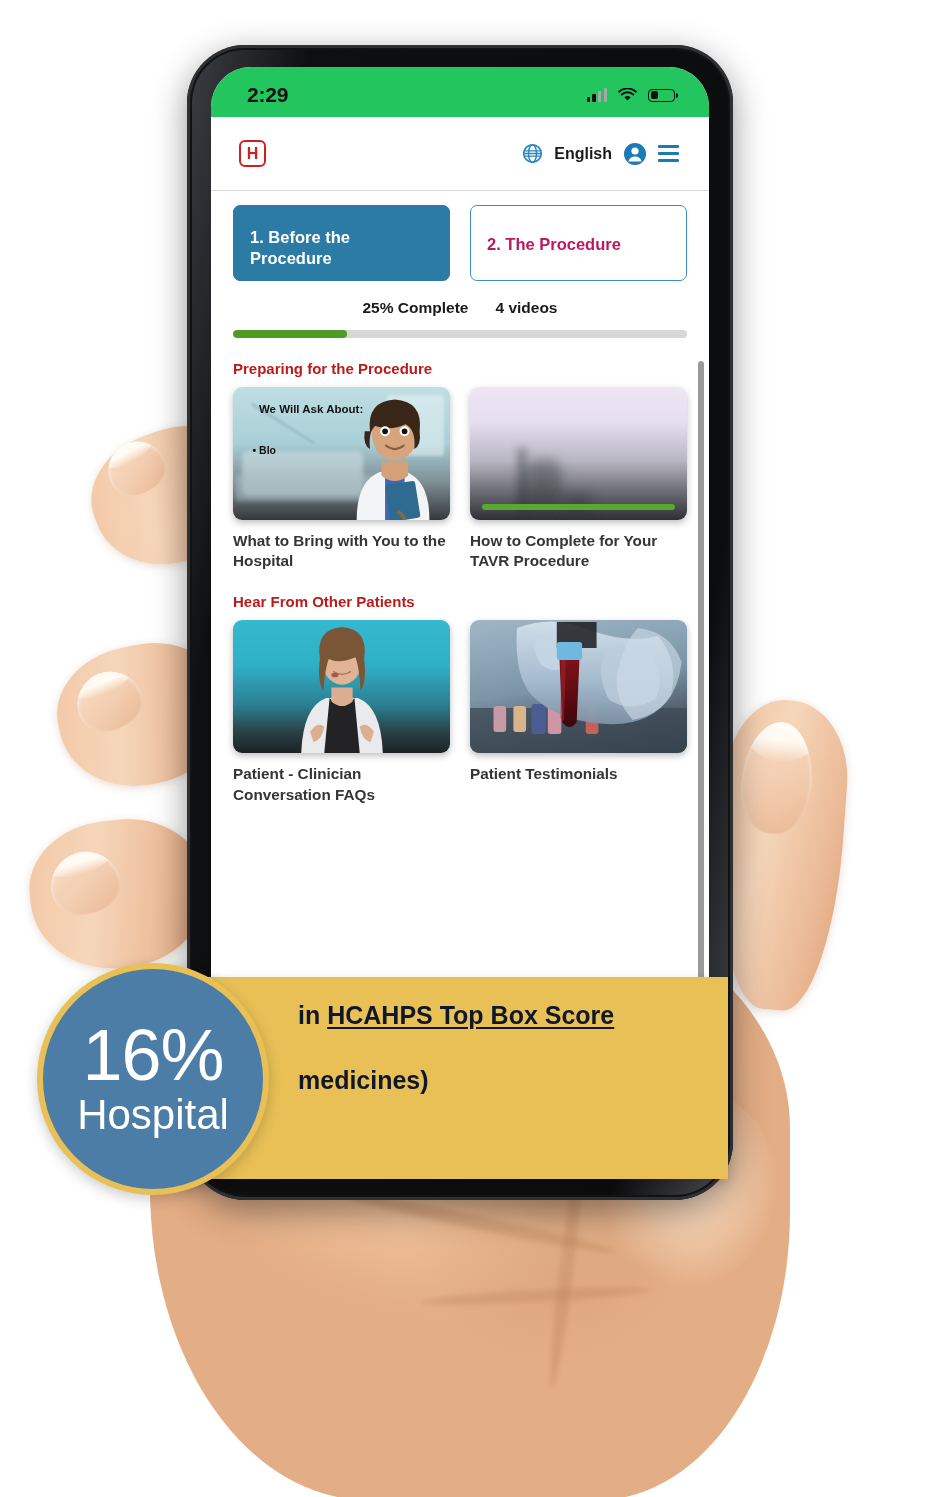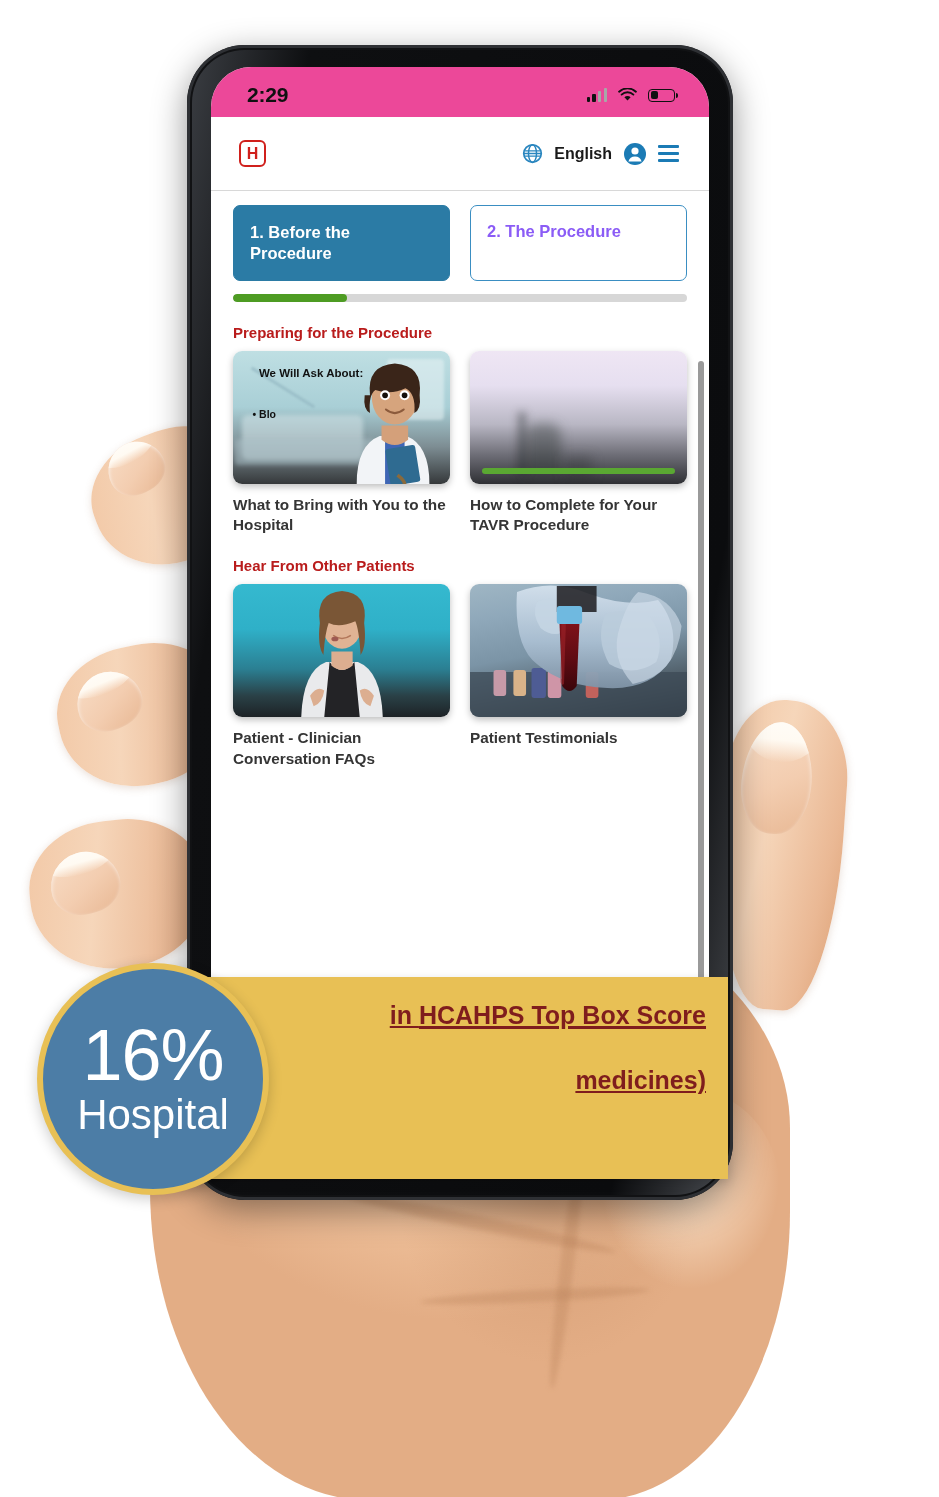--- a/index.html
+++ b/index.html
@@ -79,21 +79,21 @@
     position: absolute;
     left: 24px; top: 22px;
     width: 498px; height: 1110px;
     background: #ffffff;
     border-radius: 40px;
     overflow: hidden;
   }
 
   
   .statusbar {
-    height: 50px; background: #ec4899;
+    height: 50px; background: #22c55e;
     display: flex; align-items: center; justify-content: space-between;
     padding: 6px 34px 0 36px;
   }
   .clock { font-size: 21px; font-weight: bold; color: #101010; letter-spacing: -0.2px; }
   .status-icons { display: flex; align-items: center; gap: 11px; }
   .sig { display: flex; align-items: flex-end; gap: 2.2px; height: 14px; }
   .sig i { display: block; width: 3.4px; background: #101010; border-radius: 1px; }
   .sig i:nth-child(1){height:5px} .sig i:nth-child(2){height:8px}
   .sig i:nth-child(3){height:11px;background:#a8a8a8} .sig i:nth-child(4){height:14px;background:#a8a8a8}
   .batt { width: 27px; height: 13px; border: 1.8px solid #101010; border-radius: 4px; position: relative; }
@@ -118,25 +118,25 @@
   .avatar-ic { width: 24px; height: 24px; }
   .burger { display: flex; flex-direction: column; gap: 4px; width: 21px; cursor: pointer; }
   .burger i { display:block; height:2.8px; background:#1b7bb5; border-radius:1px; }
 
   
   .content { position: relative; height: calc(1110px - 50px - 74px); background: #fff; padding: 14px 0 0 0; }
 
   .tabs { display: flex; gap: 20px; padding: 0 22px; }
   .tab {
     flex: 1; min-height: 76px; border-radius: 7px;
-    display: flex; align-items: center; padding: 11px 16px;
+    display: flex; align-items: flex-end; padding: 11px 16px;
     font-size: 16.5px; font-weight: bold; line-height: 1.28;
   }
   .tab.active { background: #2b7ba5; color: #fff; border: 1px solid #2b7ba5; }
-  .tab.inactive { background: #fff; color: #8b5cf6; border: 1.6px solid #3a8ec2; align-items: flex-start; padding-top: 15px; }
+  .tab.inactive { background: #fff; color: #be185d; border: 1.6px solid #3a8ec2; align-items: center; padding-top: 15px; }
 
   .progress-labels {
     display: flex; justify-content: center; gap: 27px;
     font-size: 15.5px; font-weight: bold; color: #1a1a1a;
     margin-top: 18px;
   }
   .progress-track {
     margin: 13px 22px 0 22px; height: 8px; background: #d7d7d7; border-radius: 4px; overflow: hidden;
   }
   .progress-fill { height: 100%; background: #4e9c23; border-radius: 4px; }
@@ -183,22 +183,22 @@
 
   
   .banner {
     position: absolute; left: 150px; top: 977px;
     width: 578px; height: 202px;
     background: #e8c055;
     box-shadow: 0 3px 10px rgba(0,0,0,0.14);
   }
   .banner-text {
     position: absolute; left: 148px; right: 22px; top: 22px;
-    text-align: right; color: #7f1d1d;
-    font-size: 25px; font-weight: bold; line-height: 1.30; text-decoration: underline;
+    text-align: left; color: #0f172a;
+    font-size: 25px; font-weight: bold; line-height: 1.30;
   }
   .banner-text .underline { text-decoration: underline; text-underline-offset: 3px; }
 
   .badge {
     position: absolute; left: 37px; top: 963px;
     width: 232px; height: 232px; border-radius: 50%;
     background: #4c7da6;
     border: 6px solid #e8c055;
     display: flex; flex-direction: column; align-items: center; justify-content: center;
     color: #ffffff;
@@ -288,20 +288,24 @@
 
         <div class="tabs">
           <div class="tab active">
             <span>1. Before the Procedure</span>
           </div>
           <div class="tab inactive">
             <span>2. The Procedure</span>
           </div>
         </div>
 
+        <div class="progress-labels">
+          <span>25% Complete</span>
+          <span>4 videos</span>
+        </div>
         <div class="progress-track">
           <div class="progress-fill" id="pfill" style="width: 25%;"></div>
         </div>
 
         <div class="section">
           <div class="section-title">Preparing for the Procedure</div>
           <div class="grid">
 
             <div class="card">
               <div class="thumb t-illustration">

